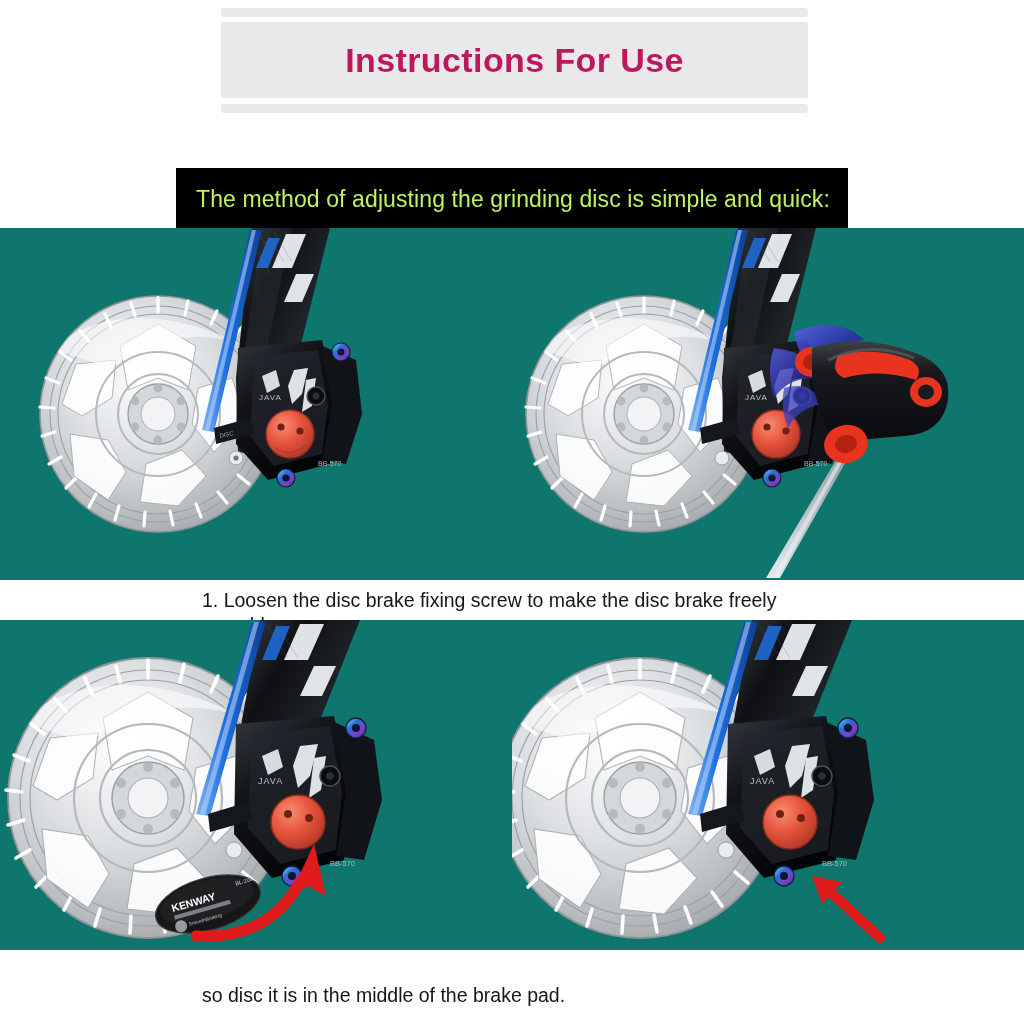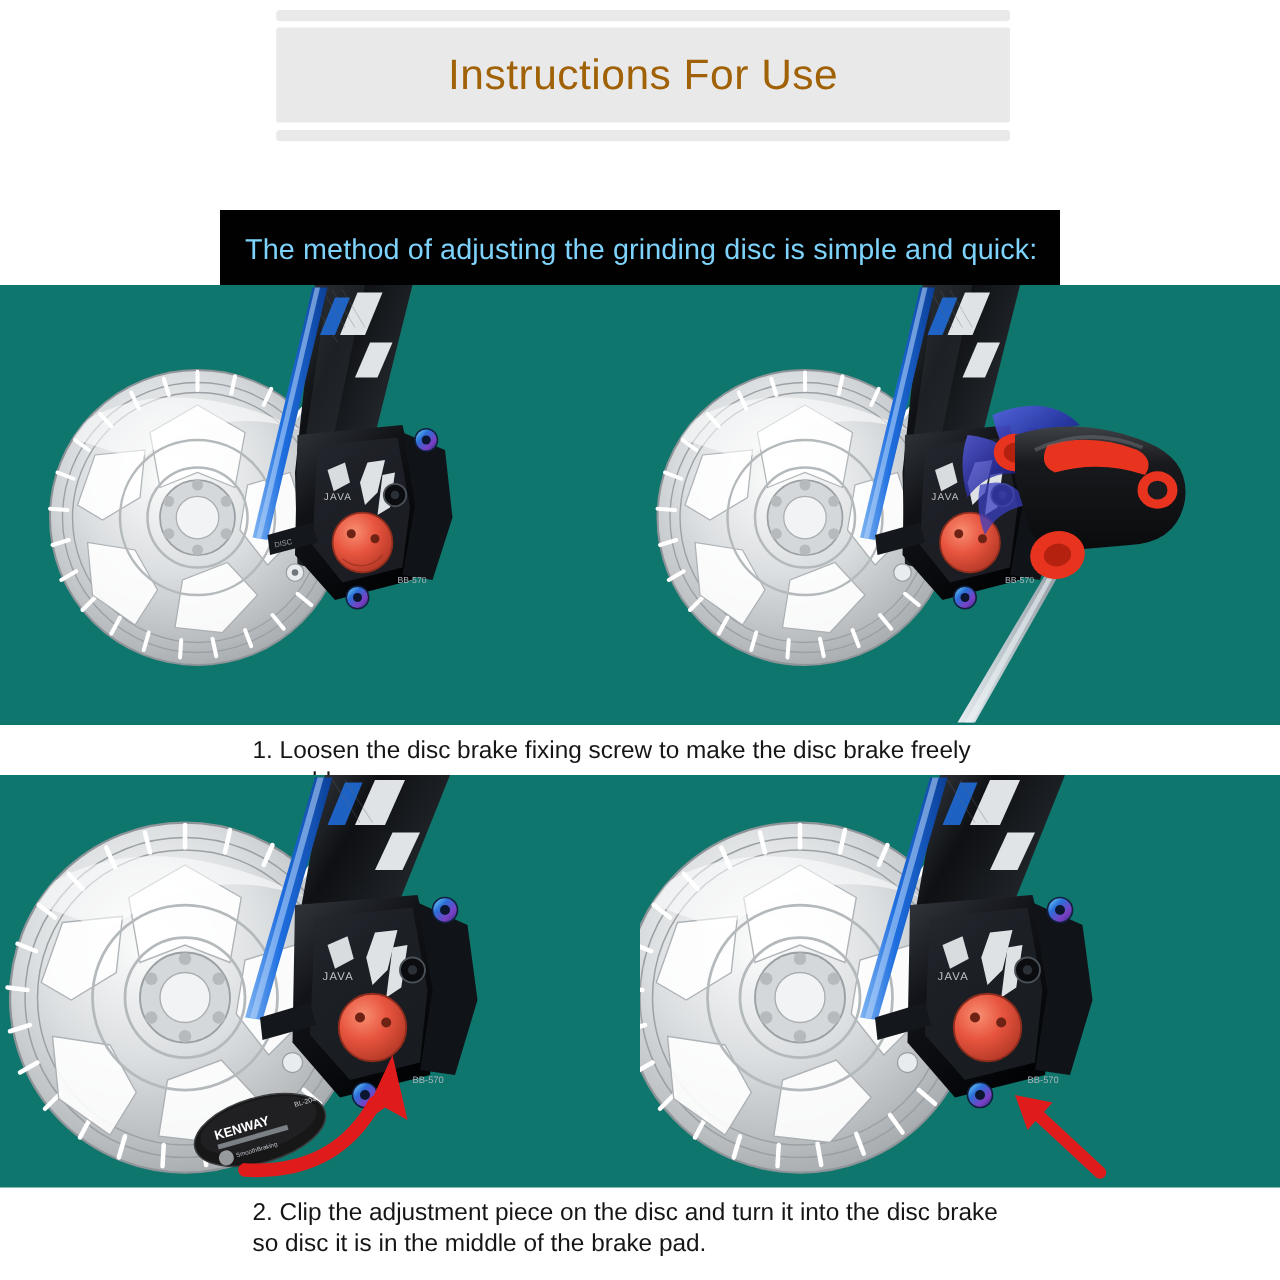--- a/index.html
+++ b/index.html
@@ -14,32 +14,32 @@
   
   #header-block{position:absolute;left:221px;top:8px;width:587px;}
   .hdr-bar{background:#e9e9e9;border-radius:3px;}
   .hdr-thin{height:9px;}
   #hdr-bar-top{margin-bottom:5px;}
   #hdr-title-box{
     height:76px;display:flex;align-items:center;justify-content:center;
     background:#e9e9e9;border-radius:2px;
   }
   #page-title{
-    font-size:34px;color:#a16207;letter-spacing:.4px;font-weight:400;
+    font-size:34px;color:#be185d;letter-spacing:.4px;font-weight:700;
     font-family:"Liberation Sans", sans-serif;
   }
   #hdr-bar-bottom{margin-top:6px;}
 
   
   #method-banner{
     position:absolute;left:176px;top:168px;width:672px;height:62px;
     background:#010101;display:flex;align-items:center;
   }
   #method-text{
-    color:#7dd3fc;font-size:23px;padding-left:20px;letter-spacing:.1px;
+    color:#bef264;font-size:23px;padding-left:20px;letter-spacing:.1px;
     white-space:nowrap;
   }
 
   
   .photo-row{position:absolute;left:0;width:1024px;display:flex;}
   #row-1{top:228px;height:352px;}
   #row-2{top:620px;height:330px;}
   .photo-cell{position:relative;flex:1;height:100%;overflow:hidden;background:#0f766e;}
 
   
@@ -778,16 +778,16 @@
           <path d="M368 318 L312 266" fill="none" stroke="#e01b1b" stroke-width="10" stroke-linecap="round"></path>
           <path d="M300 256 L330 262 L310 284 Z" fill="#e01b1b"></path>
         </g>
       </svg>
     </div>
   </div>
 </div>
 
 <div class="caption" id="caption-2">
   <span class="caption-inner">
-    <span>2. Clip the adjustment piece on the disc and turn it into the disc brake</span><br>
+    <br>
     <span>so disc it is in the middle of the brake pad.</span>
   </span>
 </div>
 
 </body></html>

